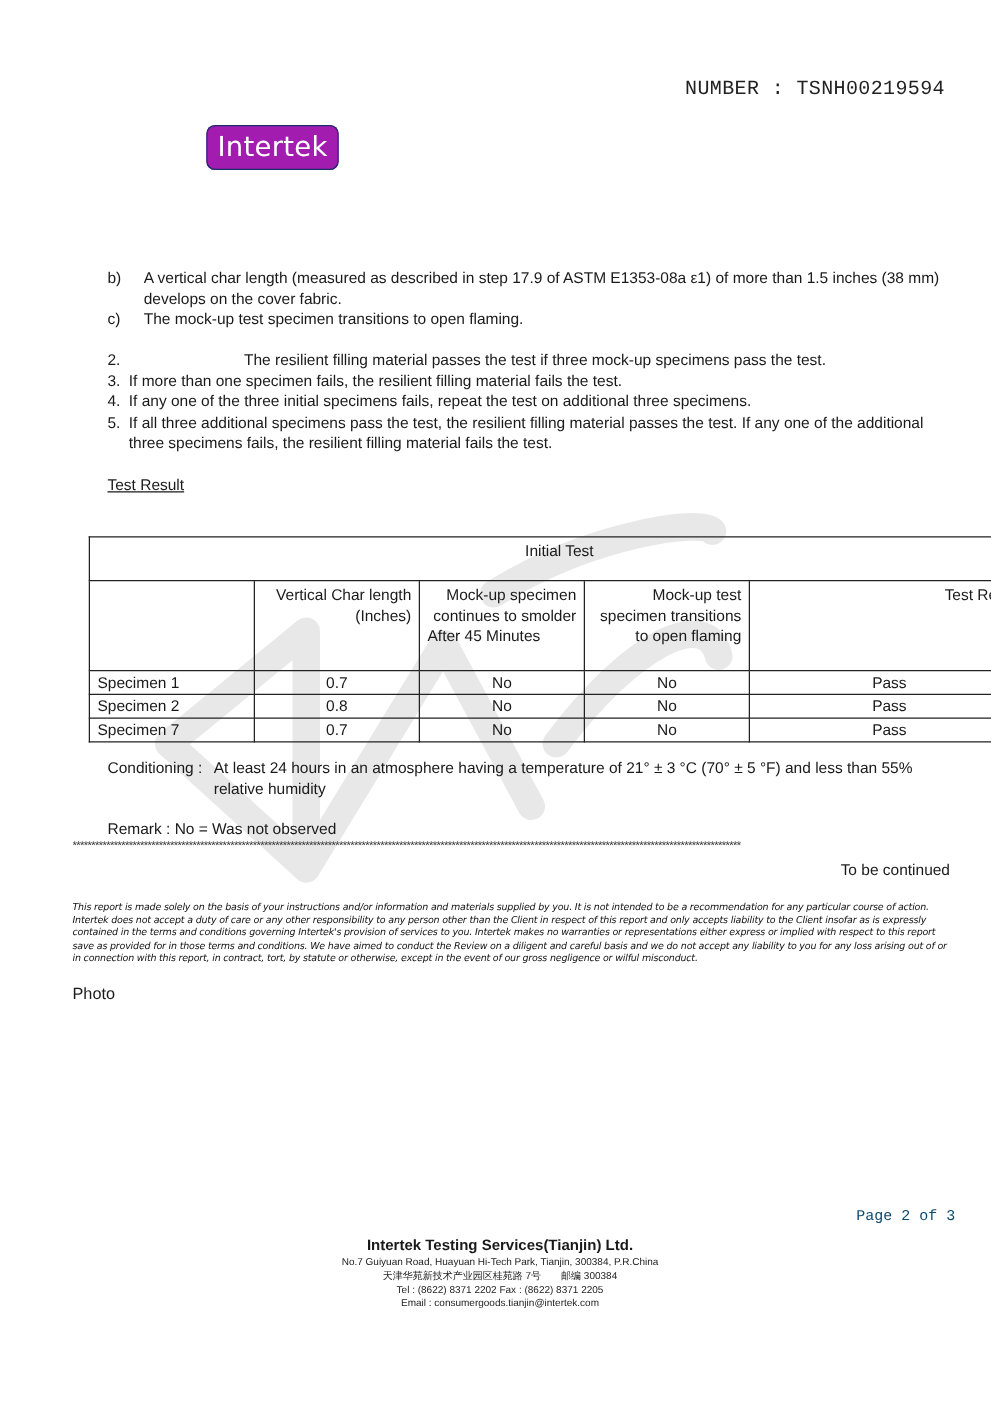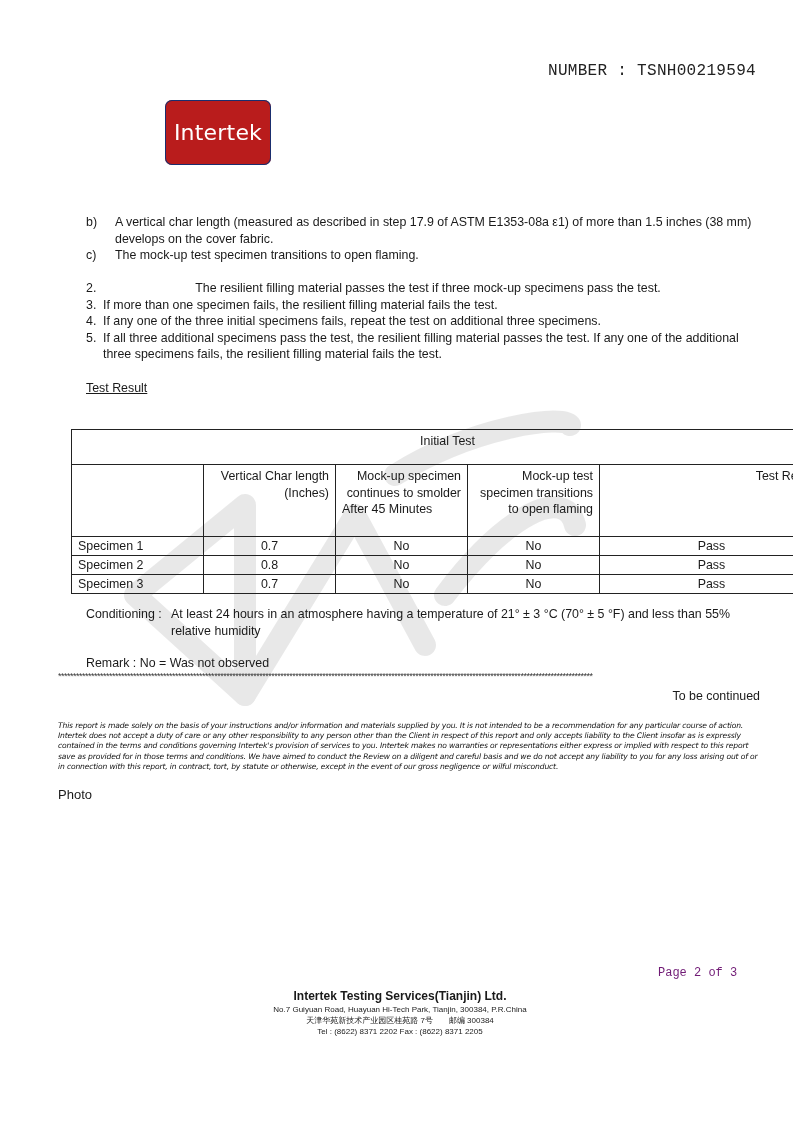--- a/index.html
+++ b/index.html
@@ -2,21 +2,21 @@
 <html><head>
 <meta charset="utf-8">
 <style>
   html, body { margin: 0; padding: 0; background: #ffffff; }
   body { width: 793px; height: 1122px; position: relative; overflow: hidden; font-family: "Liberation Sans", sans-serif; color: #1a1a1a; }
   .abs { position: absolute; }
   .mono { font-family: "Liberation Mono", "DejaVu Sans Mono", monospace; }
 
   #report-number { left: 548px; top: 62px; font-size: 16px; letter-spacing: 0.3px; color: #222; }
 
-  #logo { left: 165px; top: 100px; width: 106px; height: 65px; background: #b91c1c; border-radius: 7px; display: flex; align-items: center; justify-content: center; box-shadow: 0 0 0 1px #1a2e6e inset; }
+  #logo { left: 165px; top: 100px; width: 106px; height: 36px; background: #a21caf; border-radius: 7px; display: flex; align-items: center; justify-content: center; box-shadow: 0 0 0 1px #1a2e6e inset; }
   #logo span { color: #ffffff; font-size: 22px; font-weight: normal; letter-spacing: 0.2px; font-family: "DejaVu Sans", sans-serif; }
 
   .para { font-size: 12.4px; line-height: 16.5px; color: #1a1a1a; }
   .lbl { position: absolute; }
   .item { position: absolute; }
 
   #watermark { left: 95px; top: 395px; width: 500px; height: 320px; opacity: 0.13; pointer-events: none; }
 
   table#result-table { position: absolute; left: 71px; top: 429px; width: 753px; border-collapse: collapse; font-size: 12.4px; color: #1a1a1a; }
   #result-table td { border: 1px solid #222; padding: 0 6px; vertical-align: top; }
@@ -25,21 +25,21 @@
   #result-table .c { text-align: center; }
   #result-table .j { text-align: justify; text-align-last: left; }
   #result-table .data-row td { height: 18px; line-height: 18px; padding-top: 0; }
 
   #stars { left: 58px; top: 671px; width: 690px; overflow: hidden; white-space: nowrap; font-size: 9px; letter-spacing: -0.5px; color: #333; }
   #continued { right: 33px; top: 689px; font-size: 12.4px; }
 
   #disclaimer { left: 58px; top: 721px; width: 700px; font-family: "DejaVu Sans", sans-serif; font-style: italic; font-size: 7.6px; line-height: 10.2px; color: #111; letter-spacing: -0.15px; }
   #photo-label { left: 58px; top: 787px; font-size: 13px; }
 
-  #page-num { left: 658px; top: 966px; font-size: 12px; color: #701a75; }
+  #page-num { left: 685px; top: 966px; font-size: 12px; color: #0c4a6e; }
   #footer { left: 200px; top: 989px; width: 400px; text-align: center; }
   #footer .co { font-size: 12px; font-weight: bold; line-height: 15px; }
   #footer .ln { font-size: 8px; line-height: 11px; color: #222; }
 </style>
 </head>
 <body>
 
 <div id="report-number" class="abs mono">NUMBER : TSNH00219594</div>
 
 <div id="logo" class="abs">
@@ -108,21 +108,21 @@
     <td class="c">Pass</td>
   </tr>
   <tr class="data-row">
     <td>Specimen 2</td>
     <td class="c">0.8</td>
     <td class="c">No</td>
     <td class="c">No</td>
     <td class="c">Pass</td>
   </tr>
   <tr class="data-row">
-    <td>Specimen 3</td>
+    <td>Specimen 7</td>
     <td class="c">0.7</td>
     <td class="c">No</td>
     <td class="c">No</td>
     <td class="c">Pass</td>
   </tr>
 </tbody>
   </table>
 
 <div class="abs para" style="left:86px; top:606px; width:665px;">
   <span class="lbl" style="left:0; top:0;">Conditioning :</span>
@@ -139,13 +139,14 @@
 
 <div id="photo-label" class="abs">Photo</div>
 
 <div id="page-num" class="abs mono">Page 2 of 3</div>
 
 <div id="footer" class="abs">
   <div class="co">Intertek Testing Services(Tianjin) Ltd.</div>
   <div class="ln">No.7 Guiyuan Road, Huayuan Hi-Tech Park, Tianjin, 300384, P.R.China</div>
   <div class="ln">天津华苑新技术产业园区桂苑路 7号　　邮编 300384</div>
   <div class="ln">Tel : (8622) 8371 2202   Fax : (8622) 8371 2205</div>
+  <div class="ln">Email : consumergoods.tianjin@intertek.com</div>
 </div>
 
 </body></html>

